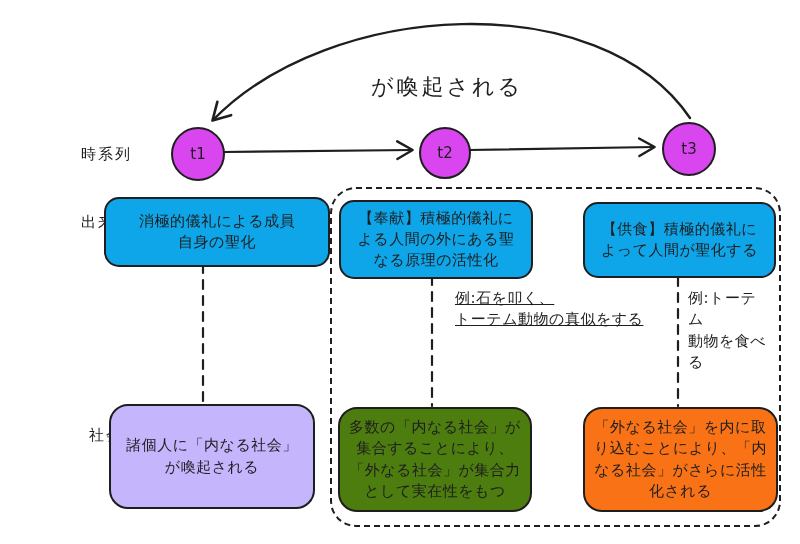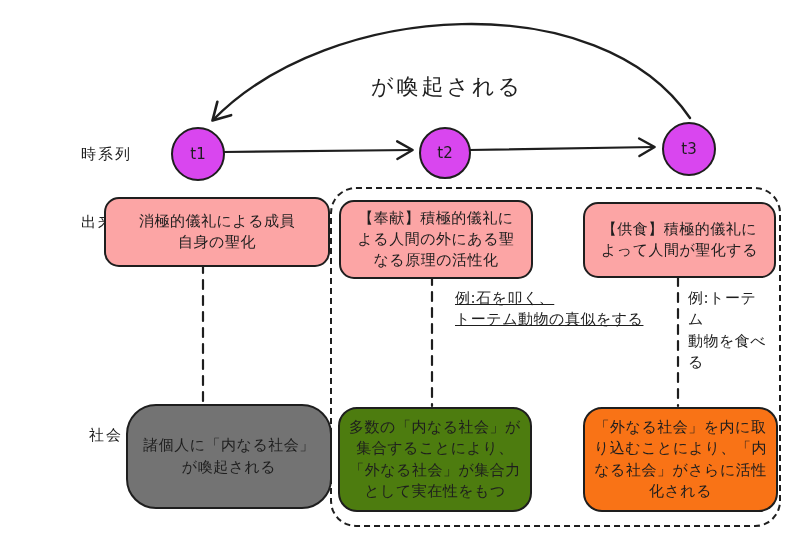--- a/index.html
+++ b/index.html
@@ -4,21 +4,21 @@
 <style>
   html,body{margin:0;padding:0;background:#ffffff;}
   .canvas{position:relative;width:800px;height:544px;background:#ffffff;overflow:hidden;
           font-family:"DejaVu Sans","Liberation Sans",sans-serif;color:#1e1e1e;}
   .svg-layer{position:absolute;left:0;top:0;width:800px;height:544px;pointer-events:none;}
   .row-label{position:absolute;font-size:15px;letter-spacing:2px;padding-left:48px;}
   .title{position:absolute;left:357px;top:72px;width:180px;text-align:center;
          font-size:22px;letter-spacing:3px;}
   .node{position:absolute;border:2.2px solid #1e1e1e;border-radius:50%;background:#d946ef;
         display:flex;align-items:center;justify-content:center;font-size:15px;}
-  .sbox{position:absolute;border:2.2px solid #1e1e1e;background:#fca5a5;
+  .sbox{position:absolute;border:2.2px solid #1e1e1e;background:#0ea5e9;
         display:flex;align-items:center;justify-content:center;text-align:center;
         font-size:15px;line-height:1.42;letter-spacing:0.5px;}
   .sbox .txt{white-space:pre-line;}
   .ev{border-radius:15px;}
   .so{border-radius:19px;}
   .note{position:absolute;font-size:15px;line-height:1.42;letter-spacing:0.5px;
         white-space:pre-line;text-align:left;}
   .group-rect{position:absolute;left:330px;top:187px;width:447px;height:336px;
         border:2.4px dashed #1e1e1e;border-radius:26px;background:transparent;}
 </style>
@@ -73,21 +73,21 @@
 よって人間が聖化する</span>
   </div>
 
   <div class="note" style="left:455px;top:288px;width:215px;text-decoration:underline;">例:石を叩く、
 トーテム動物の真似をする</div>
   <div class="note" style="left:688px;top:288px;width:92px;">例:トーテ
 ム
 動物を食べ
 る</div>
 
-  <div class="sbox so" style="left: 126px; top: 404px; width: 202px; height: 101px; background: #737373; border-radius: 30px;">
+  <div class="sbox so" style="left: 109px; top: 404px; width: 202px; height: 101px; background: #c4b5fd;">
     <span class="txt">諸個人に「内なる社会」
 が喚起される</span>
   </div>
   <div class="sbox so" style="left: 338px; top: 407px; width: 190px; height: 101px; background: #4d7c0f;">
     <span class="txt">多数の「内なる社会」が
 集合することにより、
 「外なる社会」が集合力
 として実在性をもつ</span>
   </div>
   <div class="sbox so" style="left: 583px; top: 407px; width: 191px; height: 101px; background: #f97316;">

